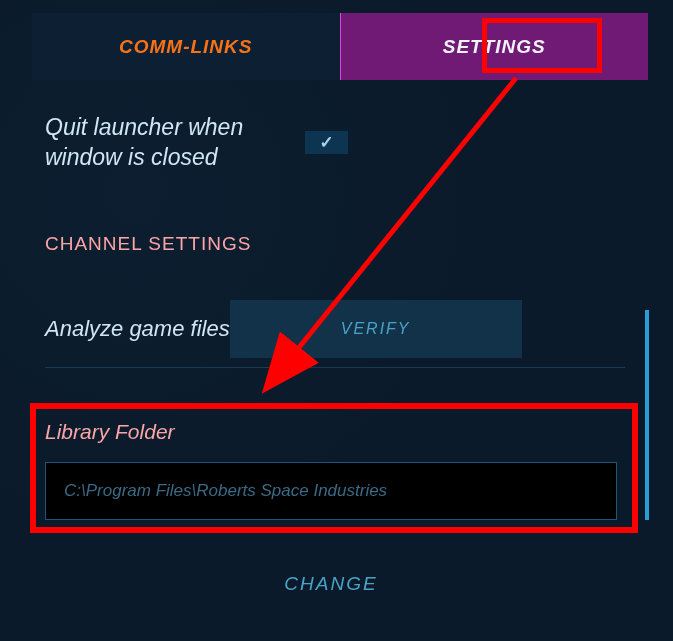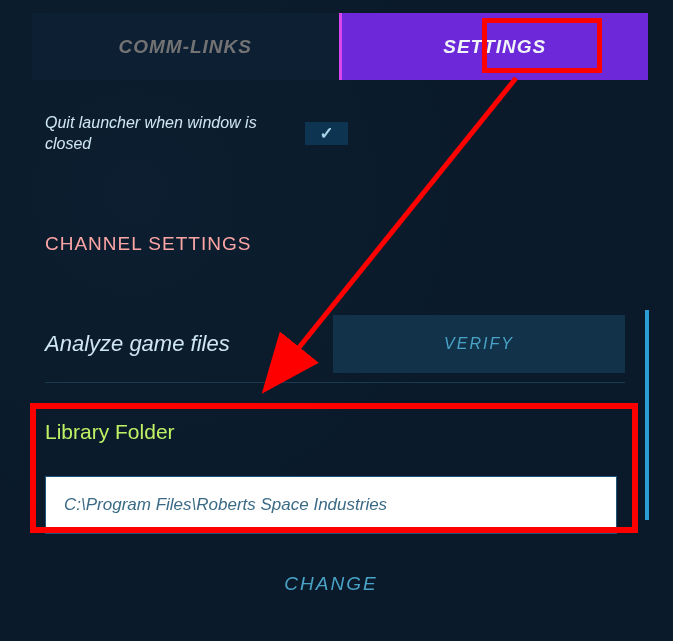--- a/index.html
+++ b/index.html
@@ -27,44 +27,44 @@
     }
     .tab {
       flex: 1;
       display: flex;
       align-items: center;
       justify-content: center;
       font-size: 19px;
       font-weight: 600;
       letter-spacing: 1px;
       font-style: italic;
-      color: #737373;
-      cursor: pointer;
-      border-right: 3px solid #d946ef;
+      color: #f97316;
+      cursor: pointer;
+      border-right: 1px solid #d946ef;
     }
     .tab.active {
-      background: #6d28d9;
+      background: #701a75;
       color: #f0f4f8;
     }
     .tab:last-child {
       border-right: none;
     }
     .setting-row {
       position: absolute;
       left: 45px;
       display: flex;
       align-items: center;
     }
     .quit-row {
       top: 113px;
       width: 310px;
     }
     .quit-label {
       color: #cfe6f5;
-      font-size: 16px;
+      font-size: 23px;
       font-style: italic;
       line-height: 1.3;
       width: 215px;
     }
     .checkbox {
       width: 43px;
       height: 23px;
       background: #0d3552;
       display: flex;
       align-items: center;
@@ -83,24 +83,22 @@
       top: 233px;
       color: #fca5a5;
       font-size: 19px;
       font-weight: 500;
       letter-spacing: 1px;
     }
     .analyze-row {
       top: 310px;
       width: 580px;
       height: 58px;
-      justify-content: space-between;
       border-bottom: 1px solid #1a3a52;
       padding-bottom: 20px;
-      margin-top: 15px;
     }
     .analyze-label {
       color: #cfe6f5;
       font-size: 22px;
       font-style: italic;
     }
     .verify-btn {
       width: 292px;
       height: 58px;
       background: #12324a;
@@ -114,34 +112,35 @@
       cursor: pointer;
       border: none;
     }
     .library-section {
       position: absolute;
       left: 45px;
       top: 420px;
       width: 572px;
     }
     .library-label {
-      color: #bef264;
+      color: #fca5a5;
       font-size: 21px;
+      font-style: italic;
+      margin-bottom: 18px;
     }
     .path-input {
       width: 100%;
       height: 58px;
-      background: #ffffff;
+      background: #000000;
       border: 1px solid #1e5578;
       color: #3a6a85;
       font-size: 17px;
       font-style: italic;
       padding: 0 18px;
       outline: none;
-      margin-top: 32px;
     }
     .change-btn {
       position: absolute;
       left: 45px;
       top: 558px;
       width: 572px;
       height: 52px;
       background: transparent;
       border: none;
       color: #4aa3c7;

